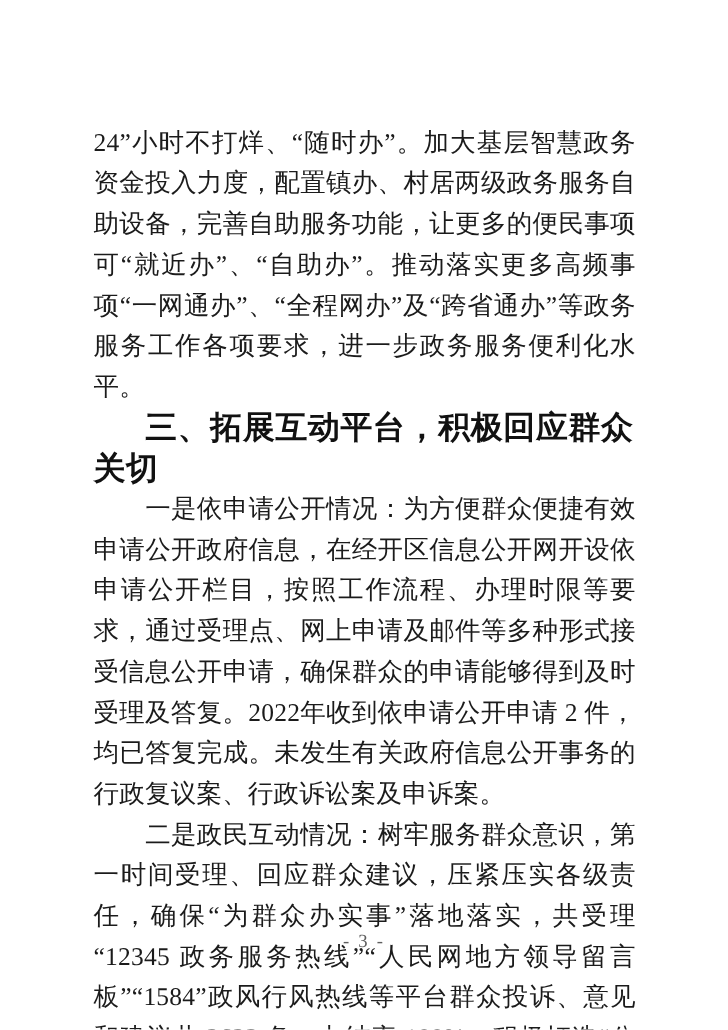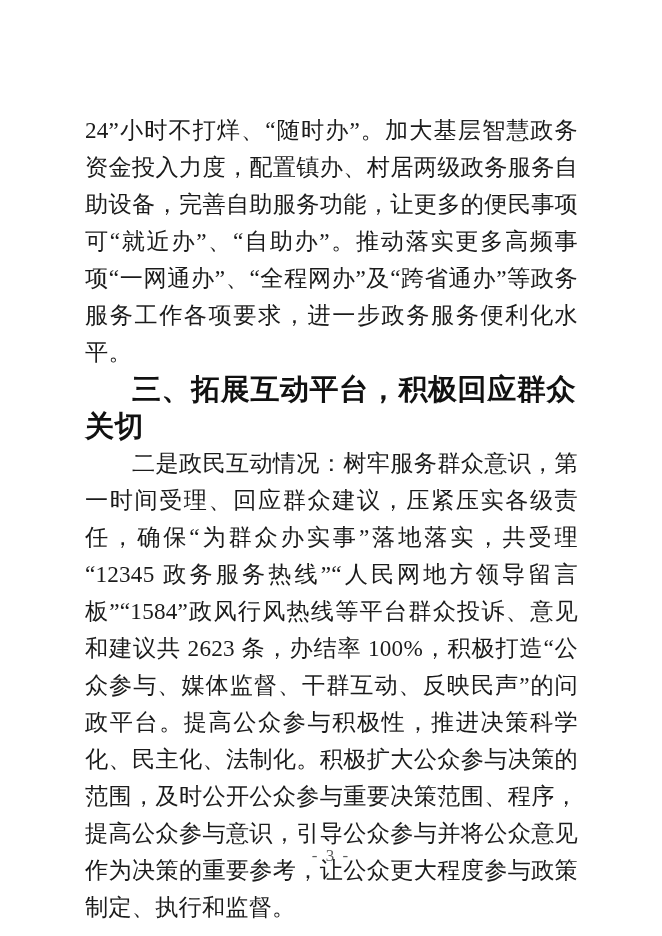--- a/index.html
+++ b/index.html
@@ -80,19 +80,20 @@
 </head>
 <body>
 
 <div id="page">
 
   <div id="content" class="scan">
     <p class="para">24”小时不打烊、“随时办”。加大基层智慧政务资金投入力度，配置镇办、村居两级政务服务自助设备，完善自助服务功能，让更多的便民事项可“就近办”、“自助办”。推动落实更多高频事项“一网通办”、“全程网办”及“跨省通办”等政务服务工作各项要求，进一步政务服务便利化水平。</p>
 
     <h2 class="section-heading">三、拓展互动平台，积极回应群众关切</h2>
 
+    <p class="para indent">一是依申请公开情况：为方便群众便捷有效申请公开政府信息，在经开区信息公开网开设依申请公开栏目，按照工作流程、办理时限等要求，通过受理点、网上申请及邮件等多种形式接受信息公开申请，确保群众的申请能够得到及时受理及答复。2022年收到依申请公开申请 2 件，均已答复完成。未发生有关政府信息公开事务的行政复议案、行政诉讼案及申诉案。</p>
 
     <p class="para indent">二是政民互动情况：树牢服务群众意识，第一时间受理、回应群众建议，压紧压实各级责任，确保“为群众办实事”落地落实，共受理 “12345 政务服务热线”“人民网地方领导留言板”“1584”政风行风热线等平台群众投诉、意见和建议共 2623 条，办结率 100%，积极打造“公众参与、媒体监督、干群互动、反映民声”的问政平台。提高公众参与积极性，推进决策科学化、民主化、法制化。积极扩大公众参与决策的范围，及时公开公众参与重要决策范围、程序，提高公众参与意识，引导公众参与并将公众意见作为决策的重要参考，让公众更大程度参与政策制定、执行和监督。</p>
   </div>
 
   <div id="page-number" class="scan">- 3 -</div>
 
 </div>
 
 </body></html>

